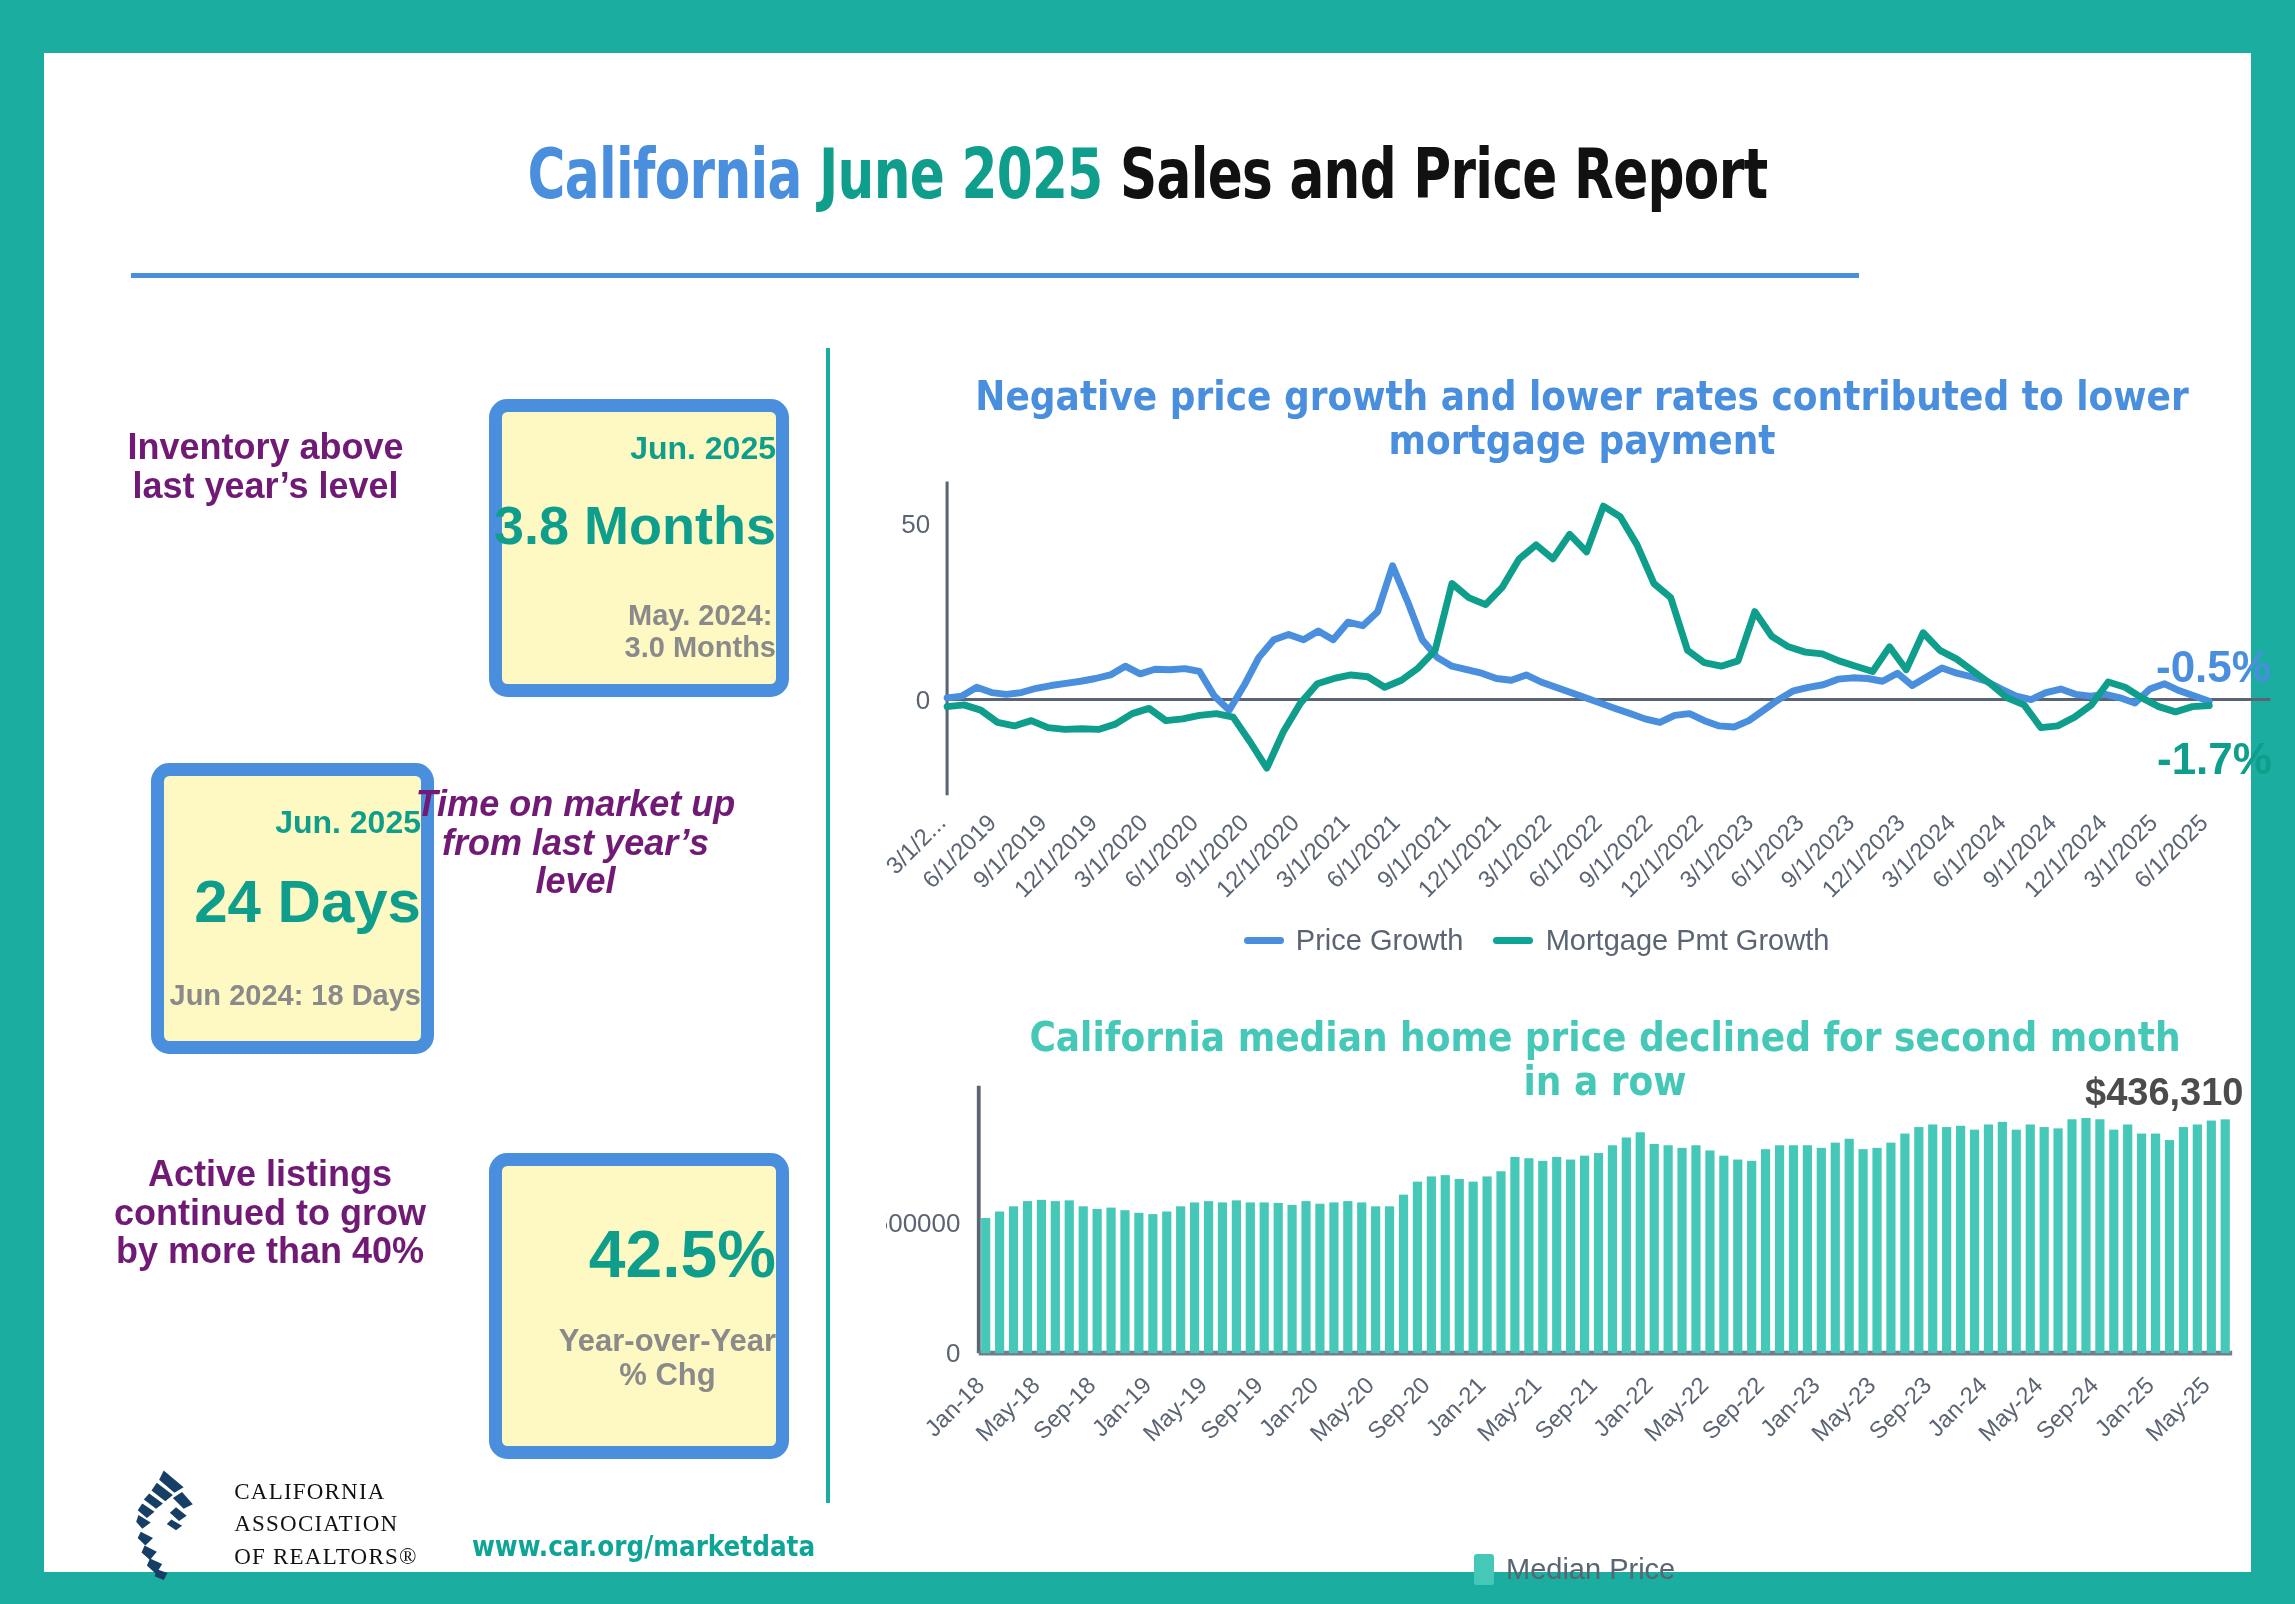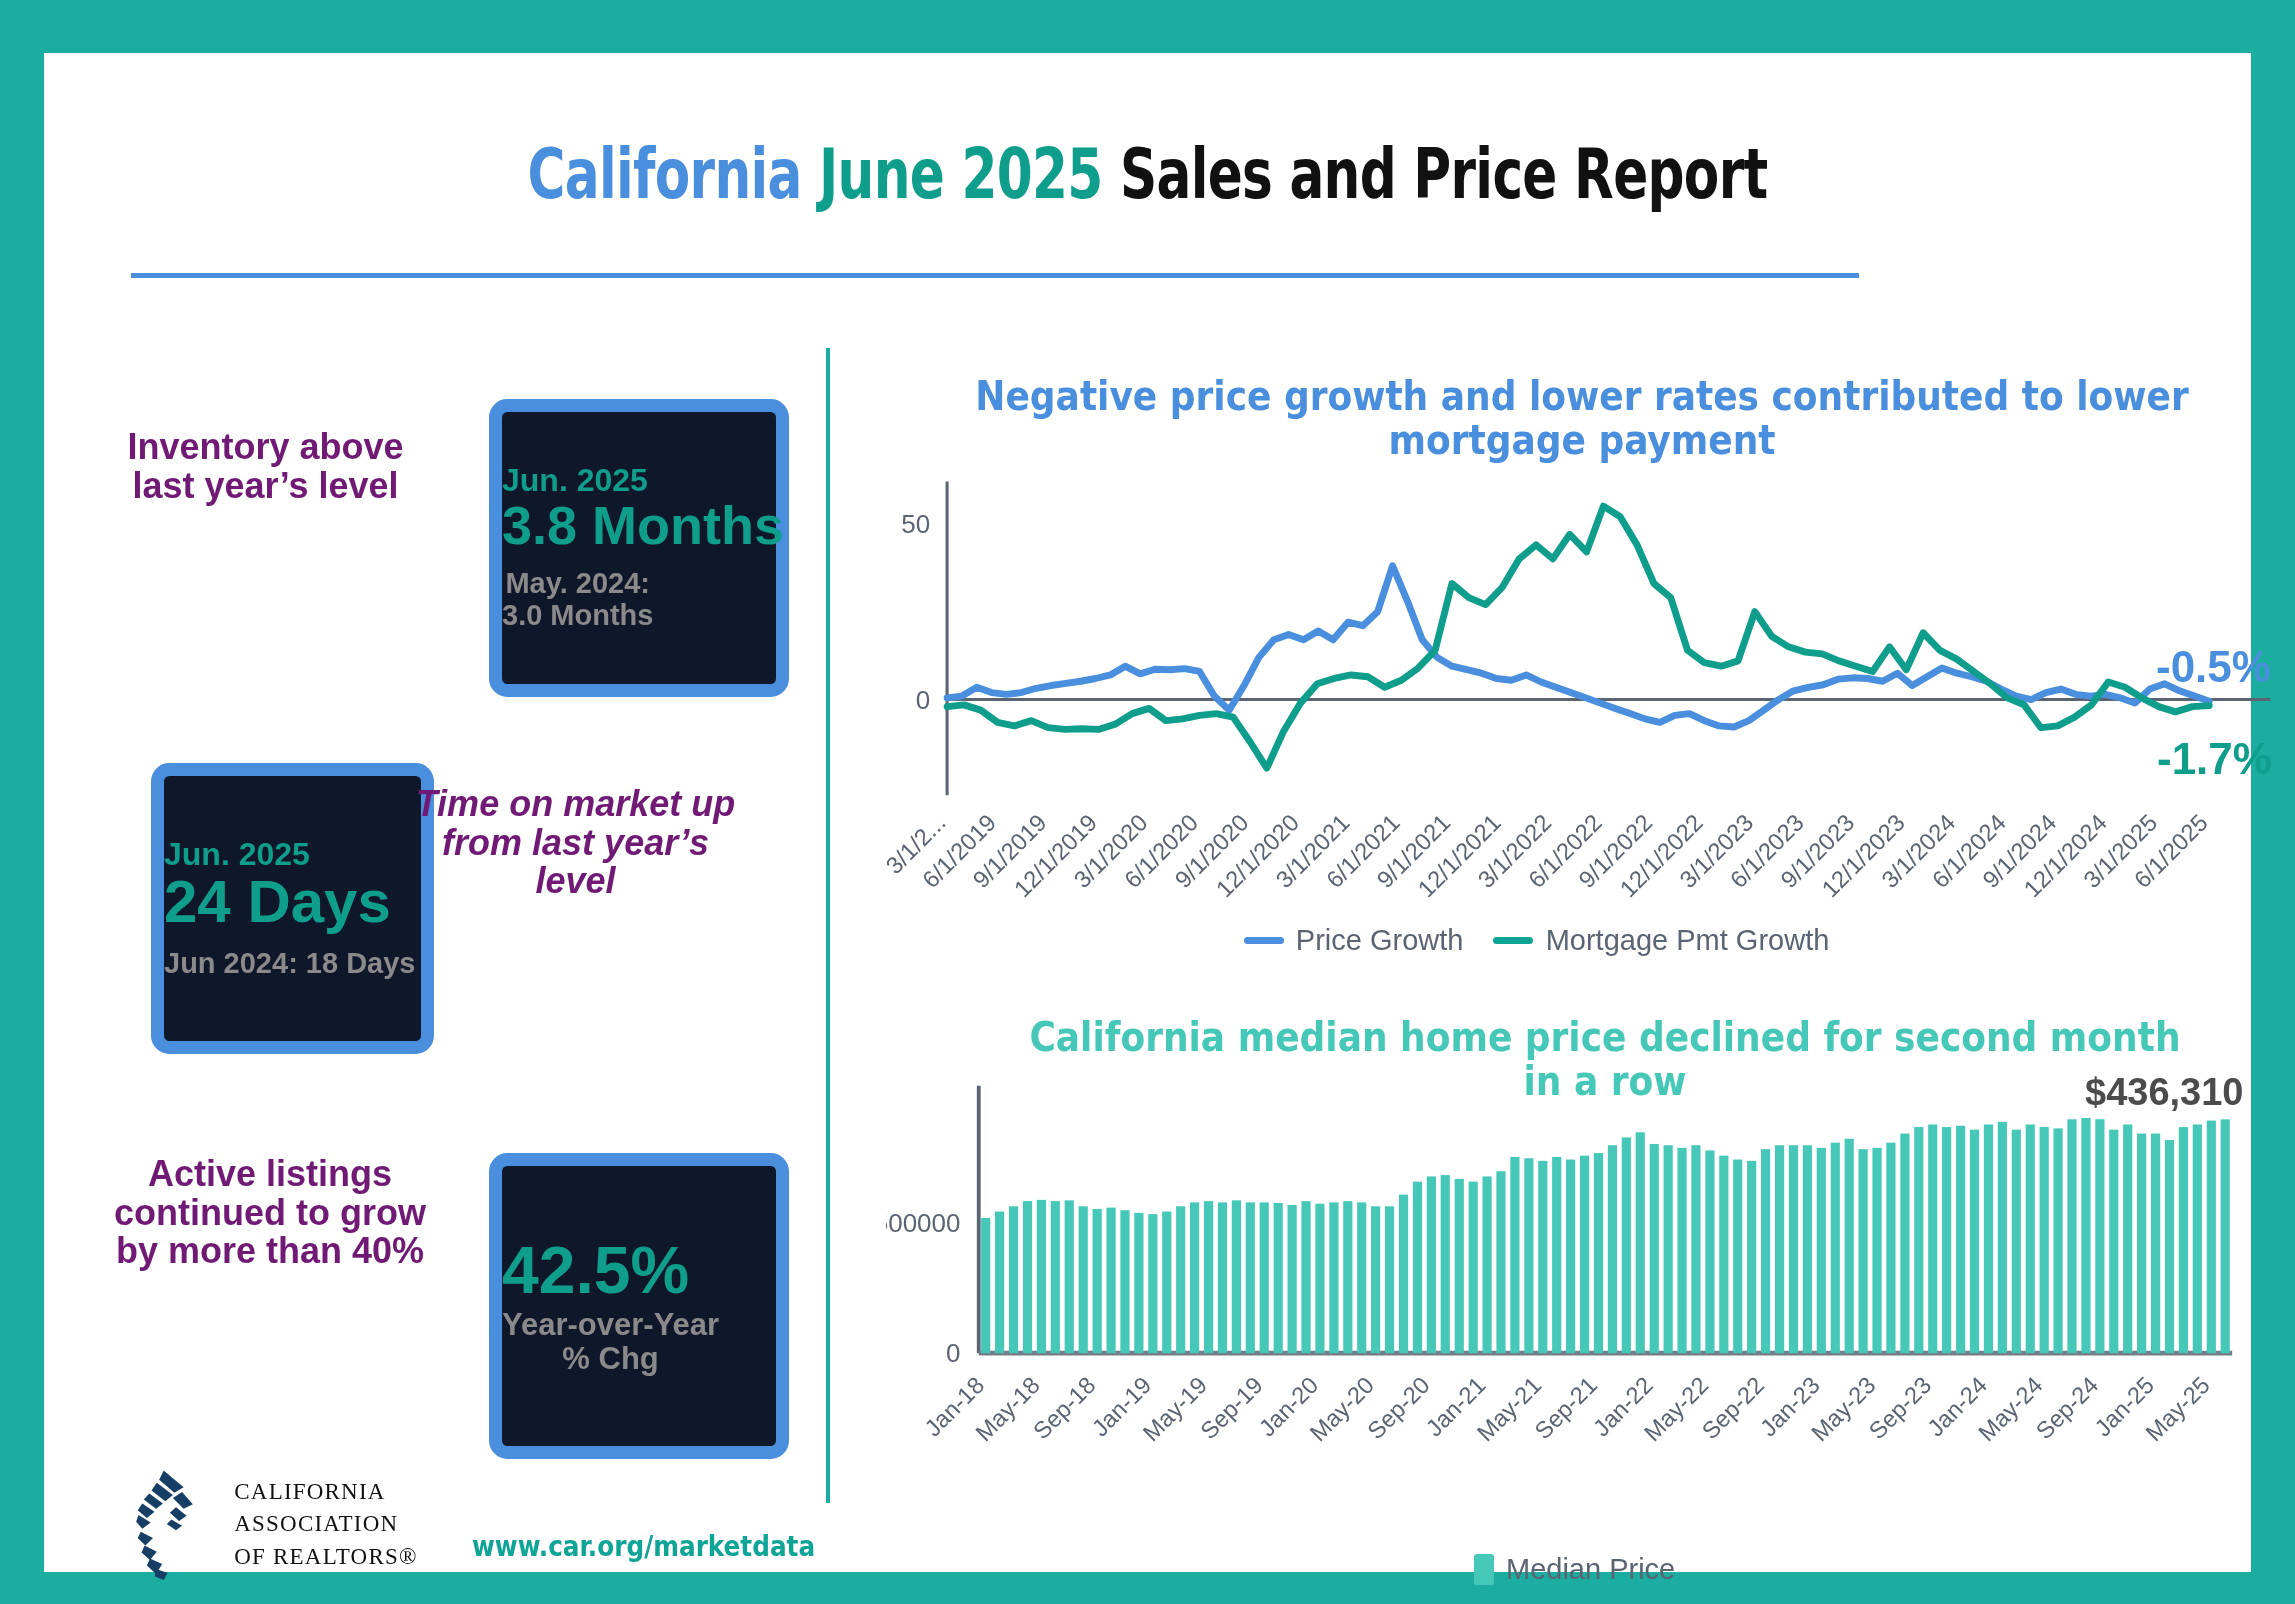--- a/index.html
+++ b/index.html
@@ -58,26 +58,27 @@
     line-height: 1.07;
   }
   #kpi-text-1 { left: 61px;  top: 375px;  width: 321px; }
   #kpi-text-2 { left: 367px; top: 732px;  width: 329px; font-style: italic; }
   #kpi-text-3 { left: 46px;  top: 1102px; width: 360px; }
 
   .kpi-box {
     position: absolute;
     border: 13px solid #4a8ede;
     border-radius: 18.4px;
-    background: #0f172a;
+    background: #fef9c3;
     display: flex;
     flex-direction: column;
     justify-content: center;
-    align-items: flex-start;
+    align-items: flex-end;
     text-align: center;
+    gap: 32px;
   }
   #kpi-box-1 { left: 445px; top: 346px;  width: 300px; height: 298px; }
   #kpi-box-2 { left: 107px; top: 710px;  width: 283px; height: 291px; }
   #kpi-box-3 { left: 445px; top: 1100px; width: 300px; height: 306px; }
 
   .kpi-period {
     font-size: 32px;
     font-weight: 700;
     color: #0f9e8c;
     line-height: 1.05;

